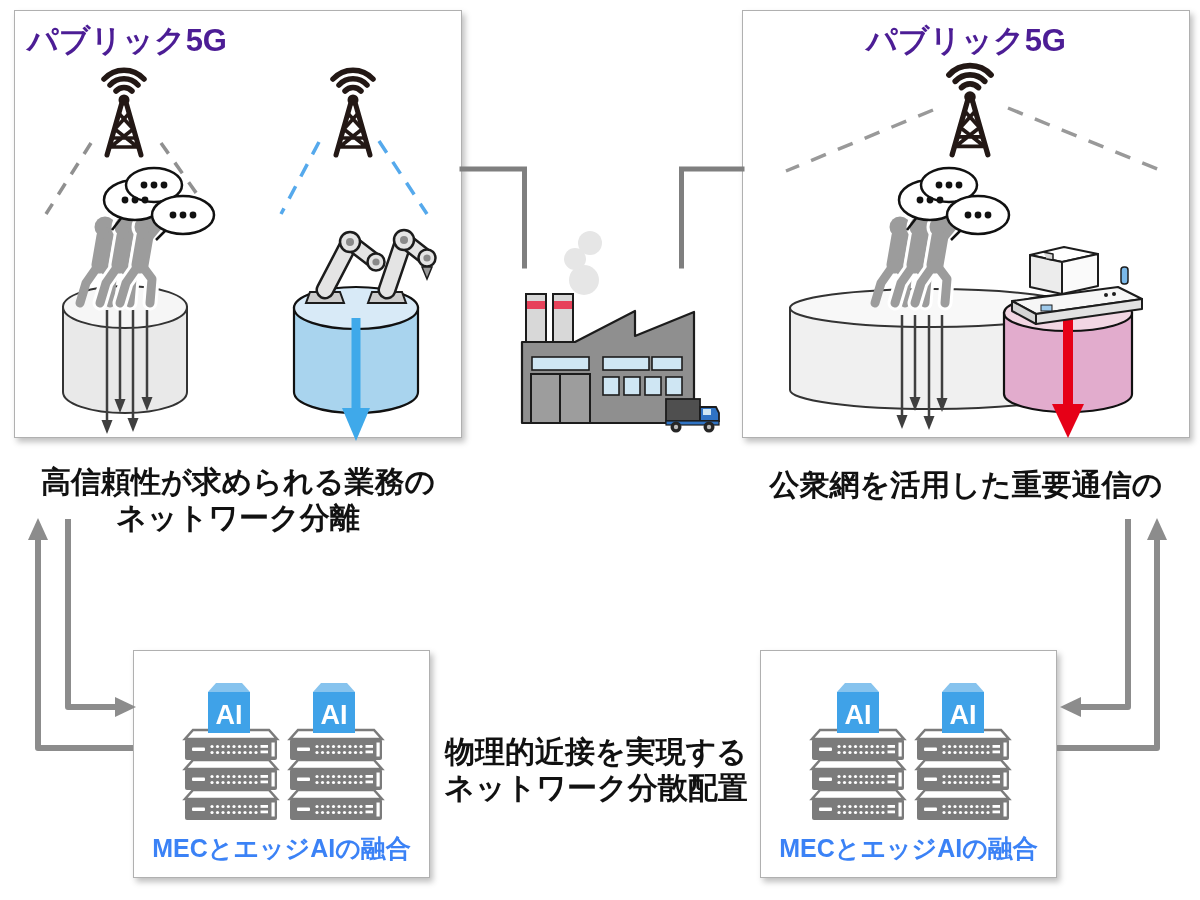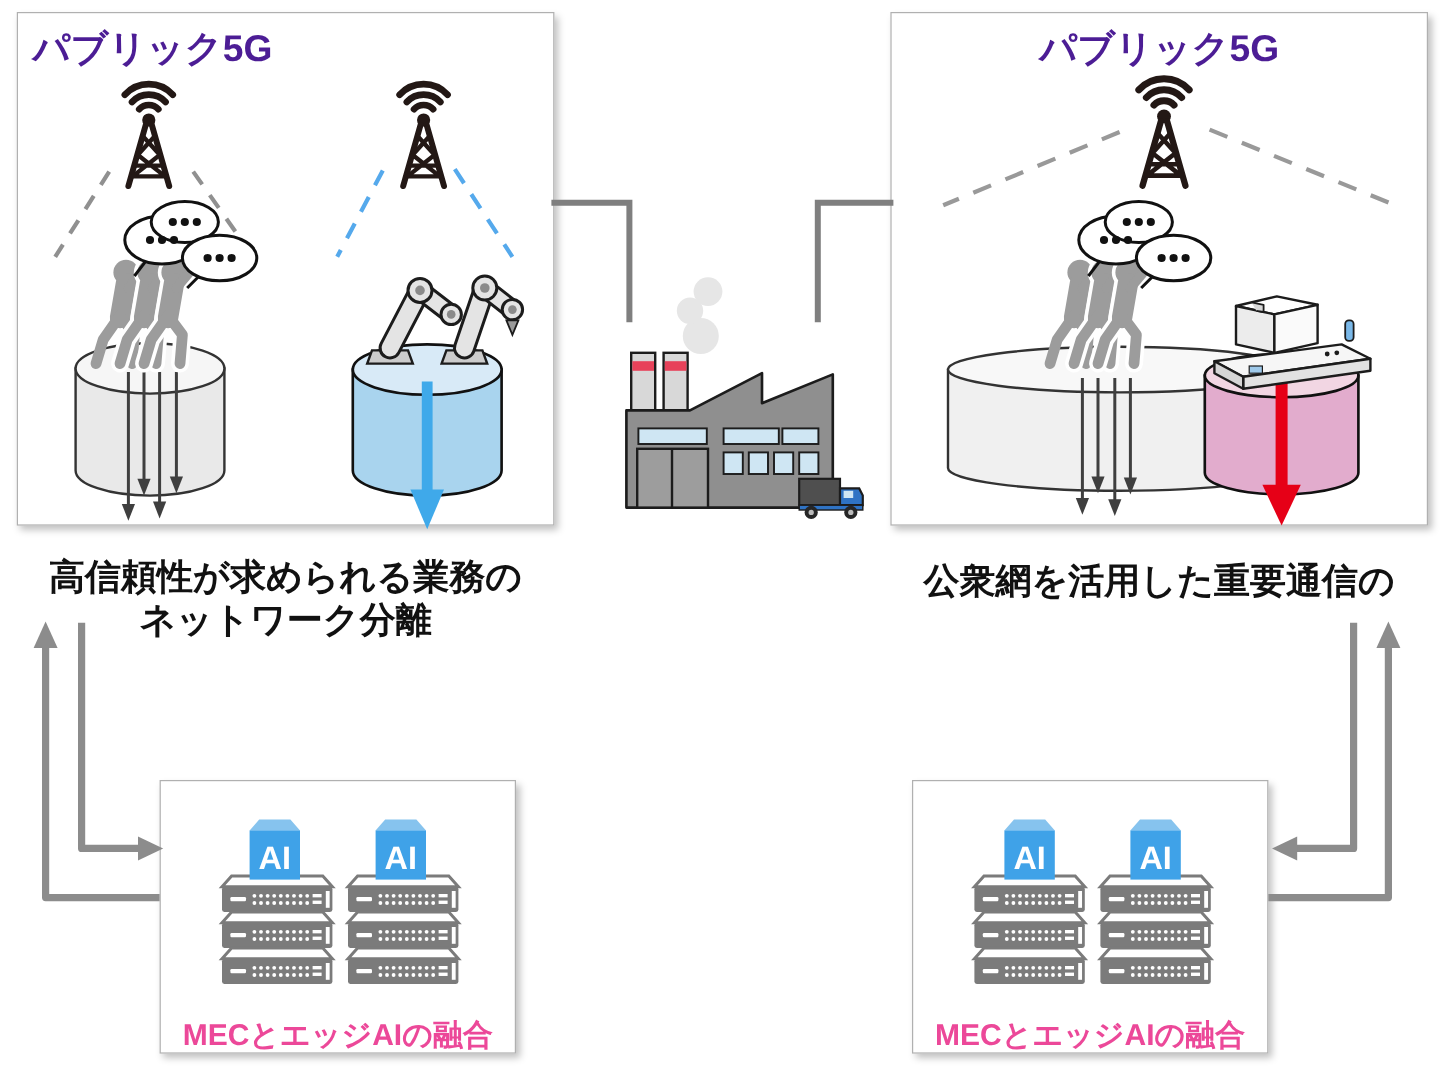--- a/index.html
+++ b/index.html
@@ -35,22 +35,22 @@
     position:absolute;
     font-size:30px;font-weight:700;color:#111;
     text-align:center;line-height:36px;white-space:nowrap;
   }
   #caption-top-left{left:14px;top:464px;width:448px;}
   #caption-top-right{left:742px;top:443px;width:448px;margin-top:24px;}
   #caption-center{left:430px;top:734px;width:332px;}
 
   .mec-caption{
     position:absolute;
-    font-size:25px;font-weight:600;color:#ec4899;
-    text-align:center;white-space:nowrap;margin-top:14px;
+    font-size:25px;font-weight:600;color:#3b82f6;
+    text-align:center;white-space:nowrap;
   }
   #mec-caption-left{left:133px;top:832px;width:297px;}
   #mec-caption-right{left:760px;top:832px;width:297px;}
 
   svg.art{position:absolute;left:0;top:0;pointer-events:none;}
   .ai-text{font:700 27px "Liberation Sans","DejaVu Sans",sans-serif;fill:#ffffff;text-anchor:middle;}
 </style>
 </head>
 <body>
 
@@ -379,17 +379,21 @@
   <div class="panel-title" id="title-public-right">パブリック5G</div>
 
   <div class="caption" id="caption-top-left">
     <div>高信頼性が求められる業務の</div>
     <div>ネットワーク分離</div>
   </div>
   <div class="caption" id="caption-top-right">
     <div>公衆網を活用した重要通信の</div>
   </div>
 
+  <div class="caption" id="caption-center">
+    <div>物理的近接を実現する</div>
+    <div>ネットワーク分散配置</div>
+  </div>
 
   <div class="mec-caption" id="mec-caption-left">MECとエッジAIの融合</div>
   <div class="mec-caption" id="mec-caption-right">MECとエッジAIの融合</div>
 
 </div>
 
 </body></html>

